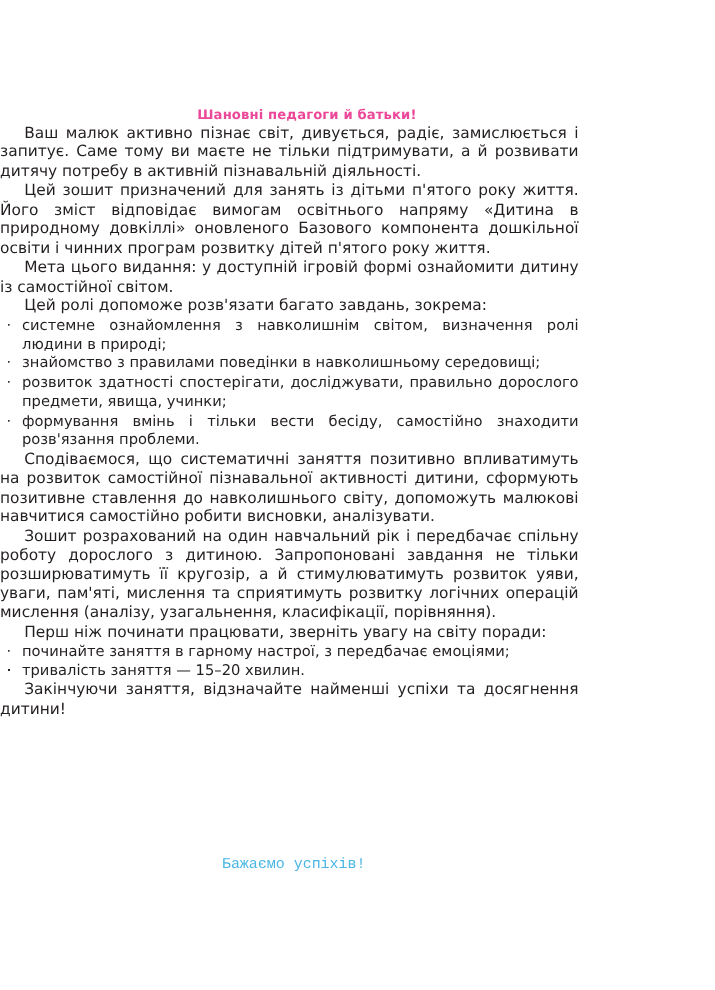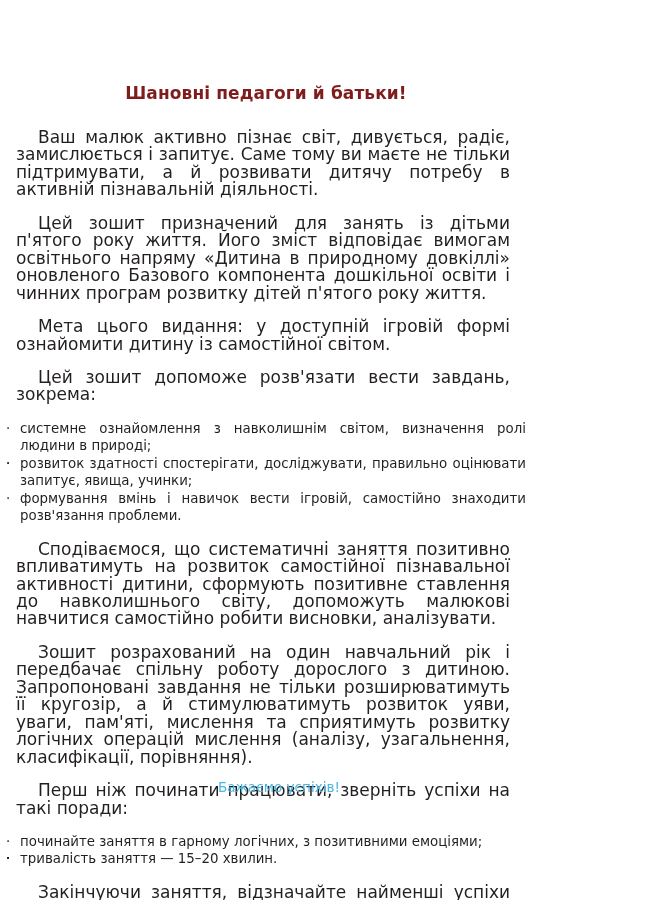--- a/index.html
+++ b/index.html
@@ -17,45 +17,45 @@
   }
 
   .page {
     position: relative;
     width: 650px;
     height: 900px;
     box-sizing: border-box;
   }
 
   .doc-title {
-    margin: 3px;
+    margin: 16px;
     padding: 0;
     text-align: center;
-    font-size: 17px;
+    font-size: 12px;
     font-weight: bold;
-    color: #7f1d1d;
+    color: #ec4899;
     letter-spacing: 0.1px;
     line-height: 1;
     position: absolute;
     left: 0;
     top: 82px;
     width: 526px;
   }
 
   .body-block {
     position: absolute;
     left: 0;
     top: 113px;
     width: 526px;
   }
 
   p.para {
-    margin: 16px;
+    margin: 0;
     padding: 0;
-    font-size: 17px;
+    font-size: 14px;
     line-height: 17.45px;
     text-align: justify;
     text-justify: inter-word;
     text-indent: 22px;
     hyphens: manual;
     -webkit-hyphens: manual;
   }
 
   ul.bullets {
     margin: 0;
@@ -77,75 +77,77 @@
     position: absolute;
     left: 6px;
     top: 0;
     font-size: 13.35px;
     line-height: 17.45px;
     color: #231f20;
   }
 
   .closing {
     position: absolute;
-    left: 16px;
+    left: 4px;
     top: 778px;
     width: 526px;
     text-align: center;
     font-size: 13.6px;
     line-height: 18px;
     color: #4bb7e4;
     font-weight: normal;
+    font-family: Liberation Mono, monospace;
   }
 </style>
 </head>
 <body>
 
 <div class="page">
 
   <h1 class="doc-title">Шановні педагоги й батьки!</h1>
 
   <div class="body-block">
 
     <p class="para">Ваш малюк активно пізнає світ, дивується, радіє, замислюється і запитує. Саме тому ви маєте не тільки підтримувати, а й розвивати дитячу потребу в активній пізнавальній діяльності.</p>
 
     <p class="para">Цей зошит призначений для занять із дітьми п'ятого року життя. Його зміст відповідає вимогам освітнього напряму «Дитина в природному довкіллі» оновленого Базового компонента дошкільної освіти і чинних програм розвитку дітей п'ятого року життя.</p>
 
     <p class="para">Мета цього видання: у доступній ігровій формі ознайомити дитину із самостійної світом.</p>
 
-    <p class="para">Цей зошит допоможе розв'язати вести завдань, зокрема:</p>
+    <p class="para">Цей ролі допоможе розв'язати багато завдань, зокрема:</p>
 
     <ul class="bullets">
       <li>
         <span class="bullet-dot">·</span>
         <span>системне ознайомлення з навколишнім світом, визначення ролі людини в природі;</span>
       </li>
       <li>
         <span class="bullet-dot">·</span>
+        <span>знайомство з правилами поведінки в навколишньому середовищі;</span>
       </li>
       <li>
         <span class="bullet-dot">·</span>
-        <span>розвиток здатності спостерігати, досліджувати, правильно оцінювати запитує, явища, учинки;</span>
+        <span>розвиток здатності спостерігати, досліджувати, правильно дорослого предмети, явища, учинки;</span>
       </li>
       <li>
         <span class="bullet-dot">·</span>
-        <span>формування вмінь і навичок вести ігровій, самостійно знаходити розв'язання проблеми.</span>
+        <span>формування вмінь і тільки вести бесіду, самостійно знаходити розв'язання проблеми.</span>
       </li>
     </ul>
 
     <p class="para">Сподіваємося, що систематичні заняття позитивно впливатимуть на розвиток самостійної пізнавальної активності дитини, сформують позитивне ставлення до навколишнього світу, допоможуть малюкові навчитися самостійно робити висновки, аналізувати.</p>
 
     <p class="para">Зошит розрахований на один навчальний рік і передбачає спільну роботу дорослого з дитиною. Запропоновані завдання не тільки розширюватимуть її кругозір, а й стимулюватимуть розвиток уяви, уваги, пам'яті, мислення та сприятимуть розвитку логічних операцій мислення (аналізу, узагальнення, класифікації, порівняння).</p>
 
-    <p class="para">Перш ніж починати працювати, зверніть успіхи на такі поради:</p>
+    <p class="para">Перш ніж починати працювати, зверніть увагу на світу поради:</p>
 
     <ul class="bullets">
       <li>
         <span class="bullet-dot">·</span>
-        <span>починайте заняття в гарному логічних, з позитивними емоціями;</span>
+        <span>починайте заняття в гарному настрої, з передбачає емоціями;</span>
       </li>
       <li>
         <span class="bullet-dot">·</span>
       </li>
       <li>
         <span class="bullet-dot">·</span>
       </li>
       <li>
         <span class="bullet-dot">·</span>
       </li>

